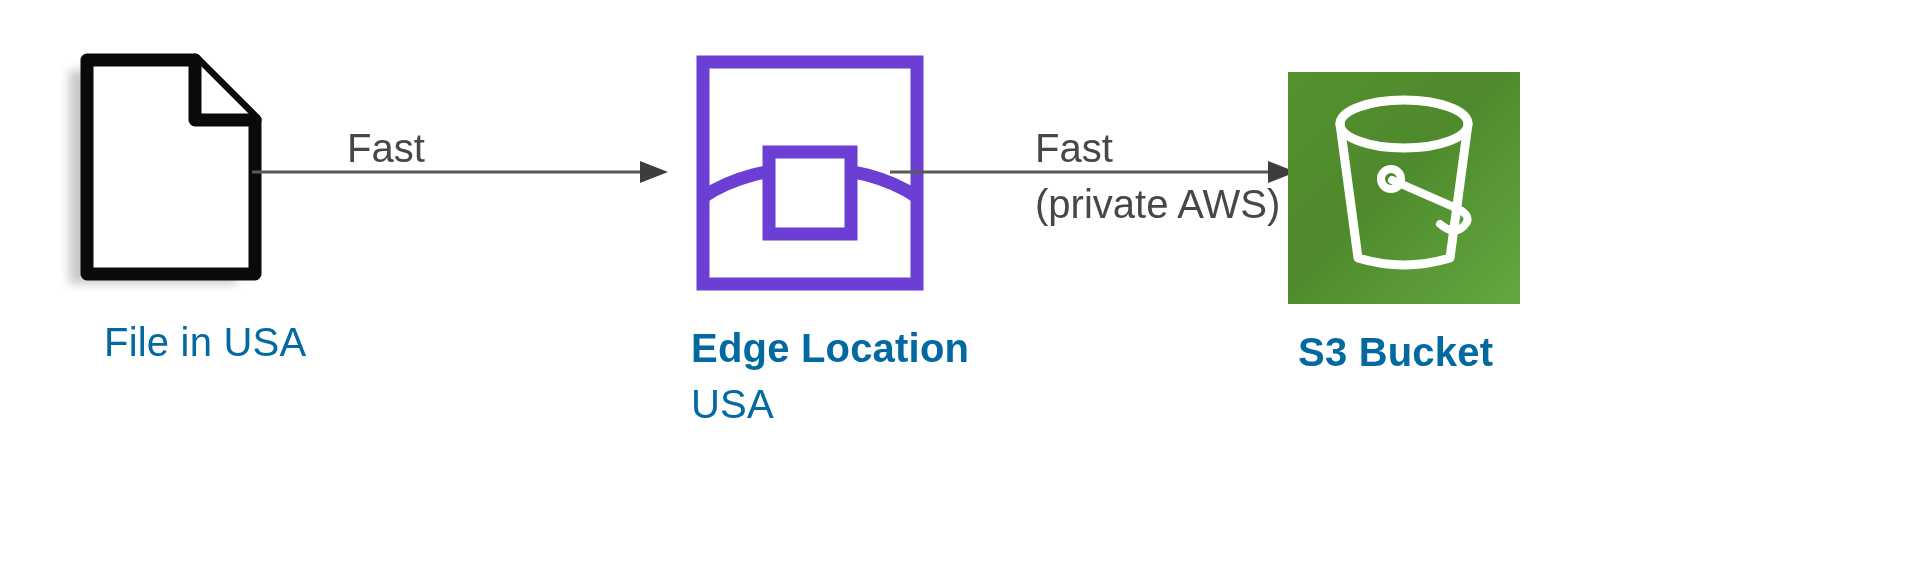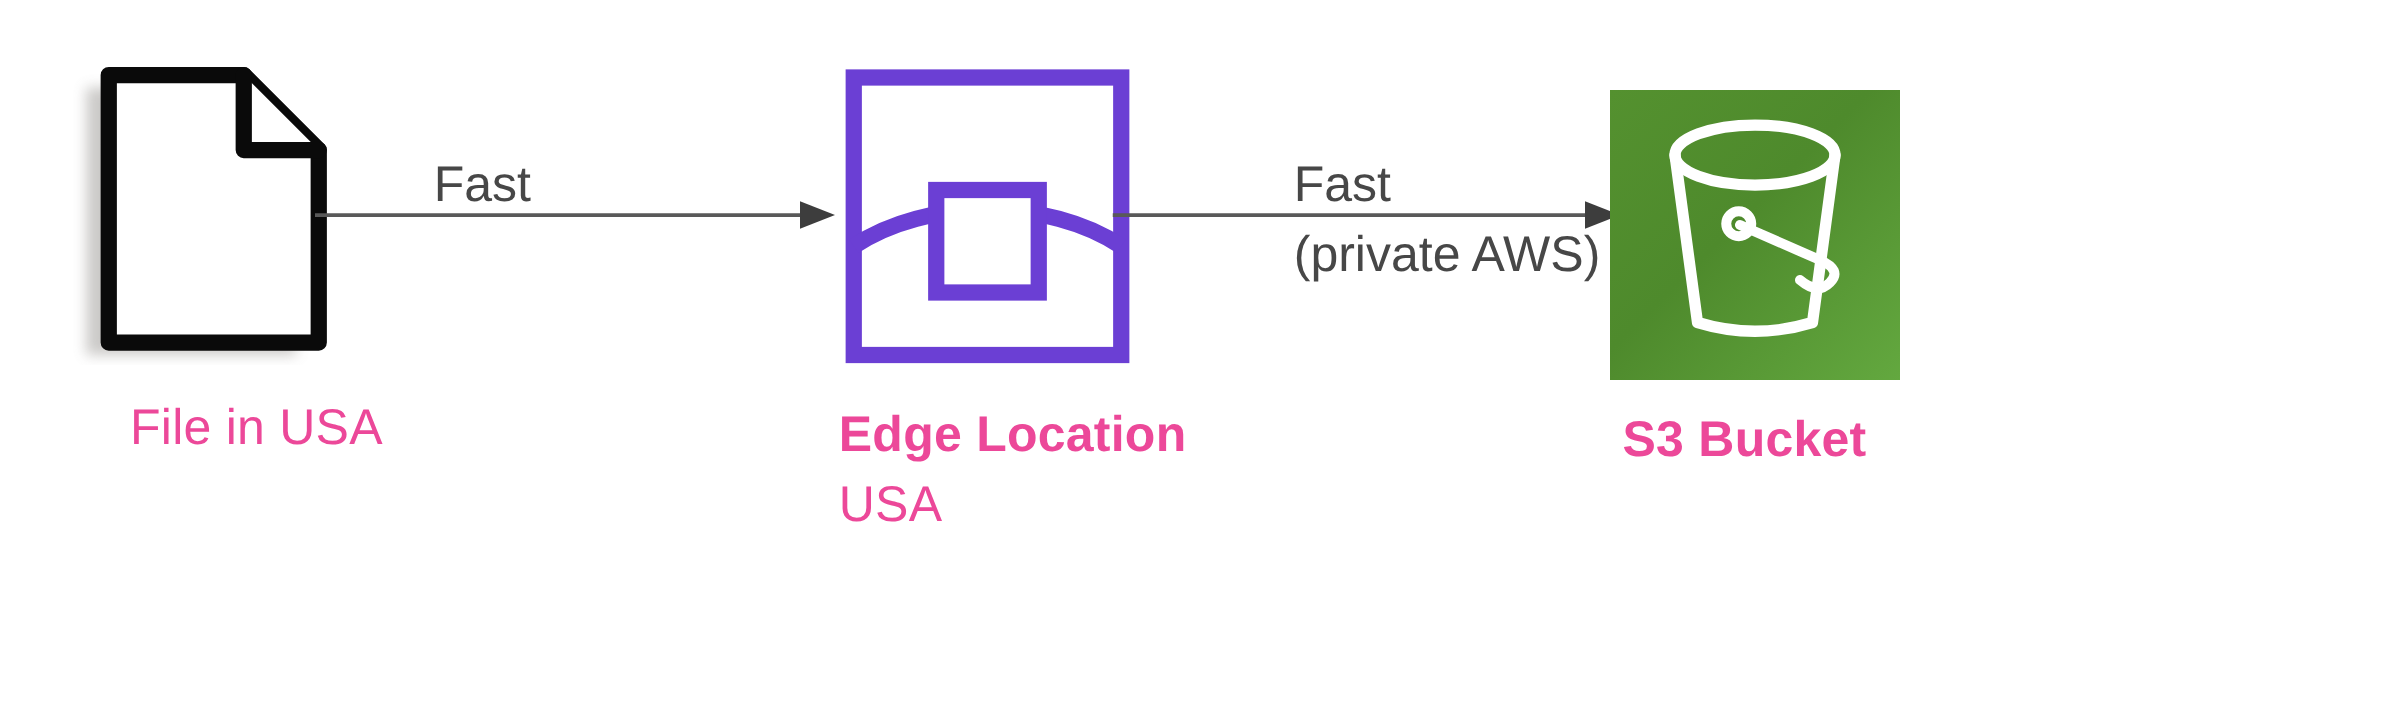--- a/index.html
+++ b/index.html
@@ -29,21 +29,21 @@
   .node-caption {
     position: absolute;
     left: 0;
     top: 0;
     white-space: nowrap;
   }
   .caption-line {
     display: block;
     font-size: 40px;
     line-height: 56px;
-    color: #ec4899;
+    color: #0369a1;
     letter-spacing: 0.2px;
   }
   .caption-line.bold {
     font-weight: bold;
   }
 
   
   #file-node {
     left: 55px;
     top: 52px;
@@ -55,21 +55,21 @@
     left: 0;
     top: 0;
   }
   #file-caption {
     left: 49px;
     top: 262px;
   }
 
   
   #edge-node {
-    left: 671px;
+    left: 691px;
     top: 52px;
     width: 250px;
     height: 245px;
   }
   #edge-icon-svg {
     position: absolute;
     left: 0;
     top: 0;
   }
   #edge-caption {

